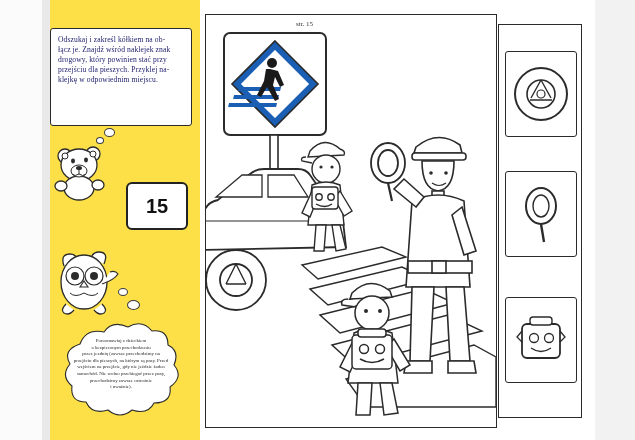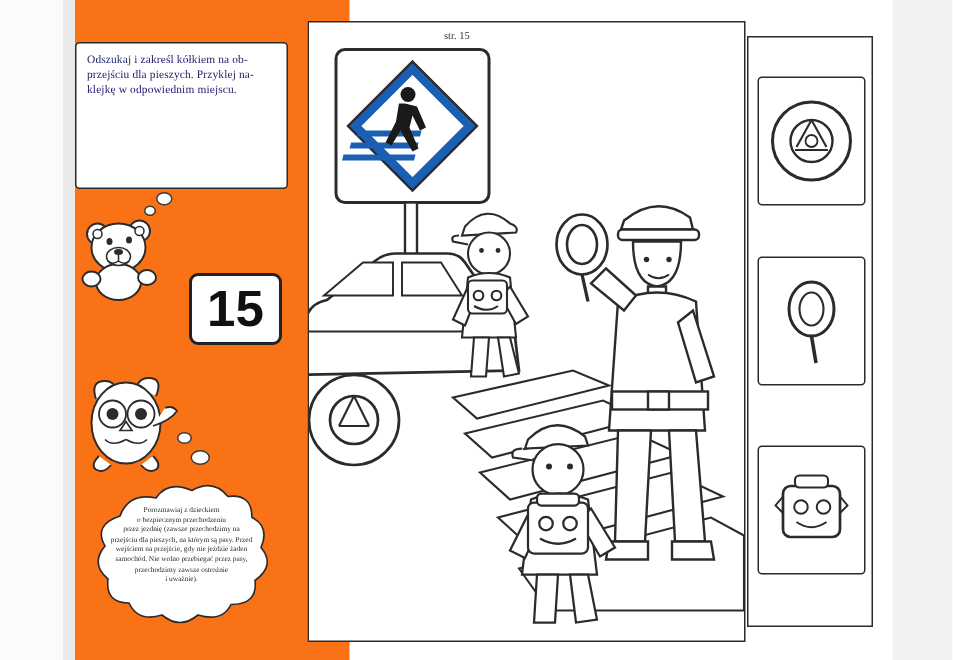--- a/index.html
+++ b/index.html
@@ -11,22 +11,21 @@
   }
   #page{
     position:relative;
     width:635px;height:440px;
     background:#ffffff;
   }
 
   
   .left-col{
     position:absolute;left:0;top:0;width:200px;height:440px;
-    background:#f97316;
-    padding-left:33px;
+    background:#fde047;
   }
   .gray-strip{
     position:absolute;left:42px;top:0;width:8px;height:440px;
     background:#e9e9e9;
   }
   .gray-strip2{
     position:absolute;left:0;top:0;width:42px;height:440px;
     background:#fbfbfb;
   }
 
@@ -47,21 +46,21 @@
   
   .bear{
     position:absolute;left:52px;top:140px;width:62px;height:62px;
   }
   
   .num-badge{
     position:absolute;left:126px;top:182px;width:58px;height:44px;
     border:2px solid #222;border-radius:6px;background:#fff;
     display:flex;align-items:center;justify-content:center;
     font-family:"Liberation Sans", sans-serif;
-    font-weight:bold;font-size:34px;color:#111;
+    font-weight:bold;font-size:20px;color:#111;
   }
   
   .owl{position:absolute;left:52px;top:246px;width:70px;height:72px;}
 
   
   .dot{position:absolute;border:1.2px solid #3a3a3a;border-radius:50%;background:#fff;}
 
   
   .cloud-wrap{position:absolute;left:50px;top:322px;width:140px;height:110px;}
   .cloud-text{
@@ -106,20 +105,22 @@
 
   <div class="right-bg"></div>
 
   <div class="left-col">
     <div class="gray-strip2"></div>
     <div class="gray-strip"></div>
 
     <div class="instr-box">
       <div class="instr-text">
         <div>Odszukaj i zakreśl kółkiem na ob-</div>
+        <div>łącz je. Znajdź wśród naklejek znak</div>
+        <div>drogowy, który powinien stać przy</div>
         <div>przejściu dla pieszych. Przyklej na-</div>
         <div>klejkę w odpowiednim miejscu.</div>
       </div>
     </div>
 
     <div class="dot" style="left:104px;top:128px;width:9px;height:7px;"></div>
     <div class="dot" style="left:96px;top:137px;width:6px;height:5px;"></div>
 
     <svg class="bear" viewBox="0 0 62 62">
       <g fill="#fff" stroke="#2b2b2b" stroke-width="1.3">

